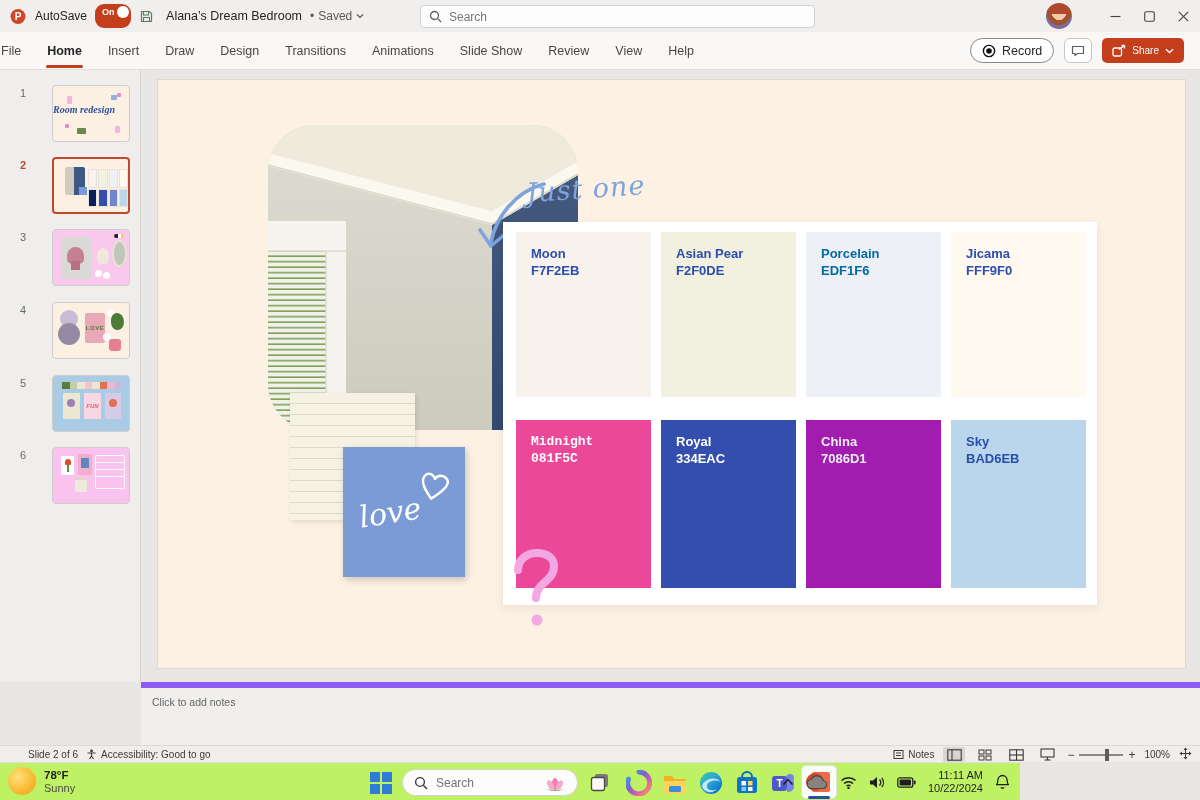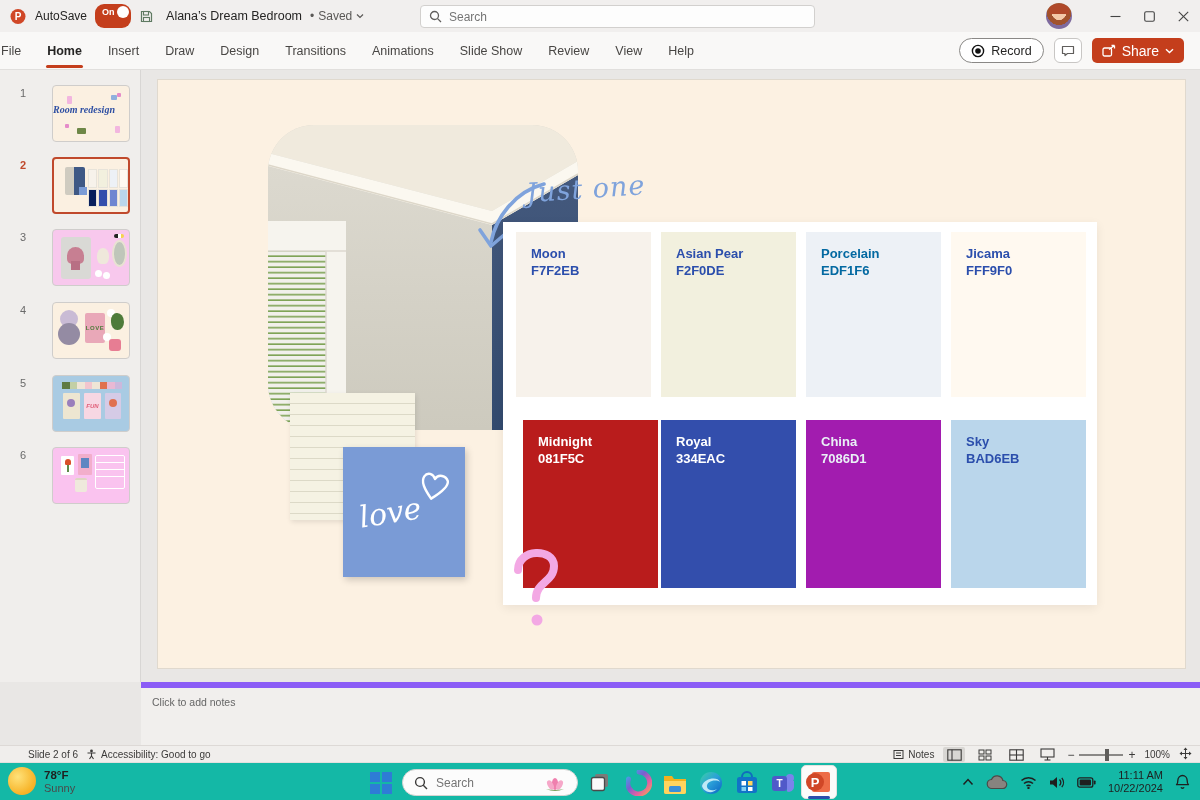--- a/index.html
+++ b/index.html
@@ -25,21 +25,21 @@
 
   
   .menubar{position:absolute;left:0;top:32px;width:1200px;height:38px;background:#f9f8f7;border-bottom:1px solid #e1dfdd}
   .tabs{position:absolute;left:0;top:0;height:38px;display:flex;align-items:center;gap:24px}
   .tab{font-size:12.5px;color:#484644;cursor:pointer;position:relative;padding:4px 1px}
   .tab.active{color:#252423;font-weight:700}
   .tab.active::after{content:"";position:absolute;left:0;right:0;bottom:-6px;height:3px;border-radius:2px;background:#c43e1c}
   .menubar-right{position:absolute;right:16px;top:6px;display:flex;align-items:center;gap:10px}
   .record-btn{height:25px;padding:0 11px;border:1px solid #8a8886;border-radius:13px;background:#fff;display:flex;align-items:center;gap:6px;font-size:12.5px;color:#252423;cursor:pointer}
   .comment-btn{width:28px;height:25px;border:1px solid #c8c6c4;border-radius:6px;background:#fff;display:flex;align-items:center;justify-content:center;cursor:pointer}
-  .share-btn{height:25px;padding:0 10px;border-radius:5px;background:#c43e1c;color:#fff;display:flex;align-items:center;gap:6px;font-size:14px;cursor:pointer}
+  .share-btn{height:25px;padding:0 10px;border-radius:5px;background:#c43e1c;color:#fff;display:flex;align-items:center;gap:6px;font-size:10px;cursor:pointer}
 
   
   .thumbpanel{position:absolute;left:0;top:70px;width:141px;height:612px;background:#f0eeec;border-right:1px solid #d8d6d4}
   .thumb-row{position:absolute;left:0;width:141px}
   .thumb-num{position:absolute;left:20px;top:2px;font-size:11px;color:#6a6a6a}
   .thumb{position:absolute;left:52px;top:0;width:78px;height:57px;border:1px solid #cfcdcb;border-radius:4px;background:#fbf0e1;overflow:hidden;cursor:pointer}
   .thumb.selected{border:2px solid #c0492c}
   .t-pink{background:#f8c8ed}
   .t-blue{background:#a9cbe3}
   .t-pink2{background:#fac3ef}
@@ -106,21 +106,21 @@
   .sb-right{position:absolute;right:8px;top:0;height:17px;display:flex;align-items:center;gap:9px}
   .sb-notes{display:flex;align-items:center;gap:4px;cursor:pointer}
   .view-btn{width:22px;height:15px;display:flex;align-items:center;justify-content:center;cursor:pointer;border-radius:2px}
   .view-btn.selected{background:#d8d6d3}
   .zoom-slider{display:flex;align-items:center;gap:5px}
   .z-line{width:44px;height:2px;background:#8a8886;position:relative}
   .z-knob{position:absolute;left:26px;top:-5px;width:4px;height:12px;background:#5f5d5b;cursor:pointer}
   .z-btn{font-size:12px;color:#3b3a39;cursor:pointer;line-height:10px}
 
   
-  .taskbar{position:absolute;left:0;top:762px;width:1200px;height:38px;background:#14b8a6;border-top:1px solid #e2e0de}
+  .taskbar{position:absolute;left:0;top:762px;width:1020px;height:38px;background:#bef264;border-top:1px solid #e2e0de}
   .weather{position:absolute;left:8px;top:4px;display:flex;align-items:center;gap:8px;cursor:pointer}
   .sun{width:28px;height:28px;border-radius:50%;background:radial-gradient(circle at 35% 35%,#ffe27a,#f7b52b 65%,#efa11c)}
   .weather-temp{font-size:11.5px;font-weight:700;color:#1f1f1f;line-height:14px}
   .weather-cond{font-size:11px;color:#4a4a4a;line-height:13px}
   .start-btn{position:absolute;left:368px;top:7px;width:26px;height:26px;display:flex;align-items:center;justify-content:center;cursor:pointer}
   .tk-search{position:absolute;left:402px;top:6px;width:176px;height:27px;border-radius:14px;background:#fcfcfc;border:1px solid #d6d4d2;display:flex;align-items:center;padding:0 6px 0 11px;gap:8px;cursor:pointer}
   .tk-search input{border:none;outline:none;background:transparent;font-size:12px;color:#3b3a39;width:100px;font-family:"Liberation Sans",sans-serif}
   .taskview{position:absolute;left:589px;top:8px;width:24px;height:24px;cursor:pointer}
   .app-ico{position:absolute;top:7px;width:26px;height:26px;cursor:pointer}
   .ppt-active{position:absolute;left:801px;top:2px;width:36px;height:34px;background:#fbfbfa;border:1px solid #e4e2e0;border-radius:5px;display:flex;align-items:center;justify-content:center;cursor:pointer}
@@ -382,21 +382,21 @@
               <span class="sw-name">Porcelain</span>
               <span class="sw-hex">EDF1F6</span>
             </div>
           </div>
         <div class="swatch" style="left: 448px; top: 10px; background: rgb(255, 249, 240);">
             <div class="swatch-label" style="color: rgb(43, 78, 172);">
               <span class="sw-name">Jicama</span>
               <span class="sw-hex">FFF9F0</span>
             </div>
           </div>
-        <div class="swatch row2" style="left: 20px; top: 198px; background: #b91c1c;">
+        <div class="swatch row2" style="left: 13px; top: 198px; background: #ec4899; font-family: Liberation Mono, monospace;">
             <div class="swatch-label" style="color: rgb(255, 255, 255);">
               <span class="sw-name">Midnight</span>
               <span class="sw-hex">081F5C</span>
             </div>
           </div>
         <div class="swatch row2" style="left: 158px; top: 198px; background: rgb(51, 78, 172);">
             <div class="swatch-label" style="color: rgb(255, 255, 255);">
               <span class="sw-name">Royal</span>
               <span class="sw-hex">334EAC</span>
             </div>

